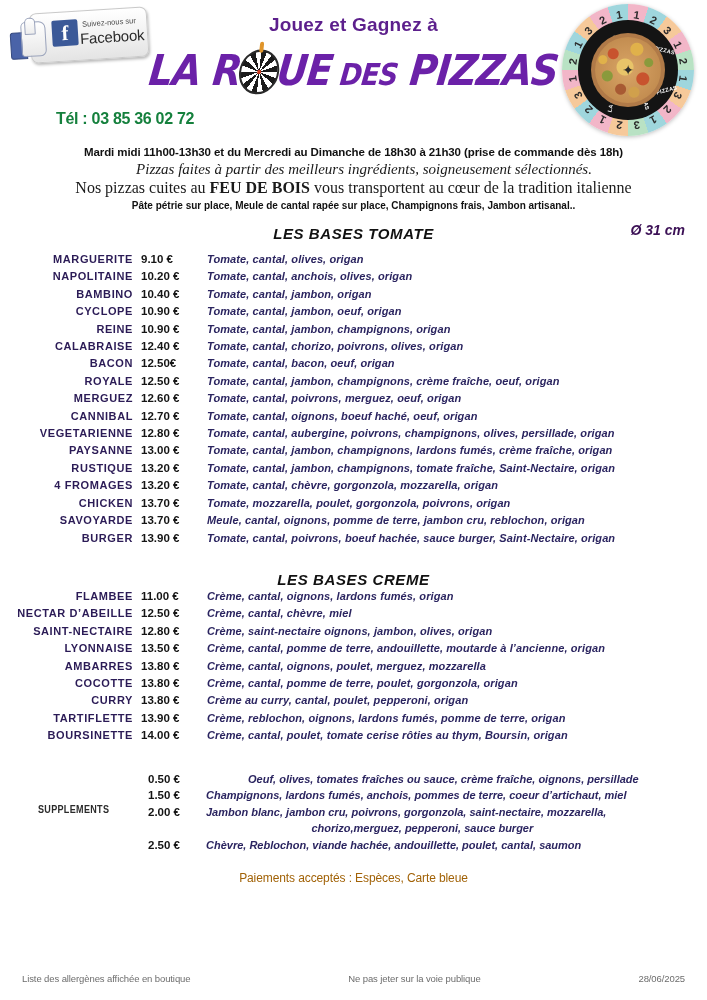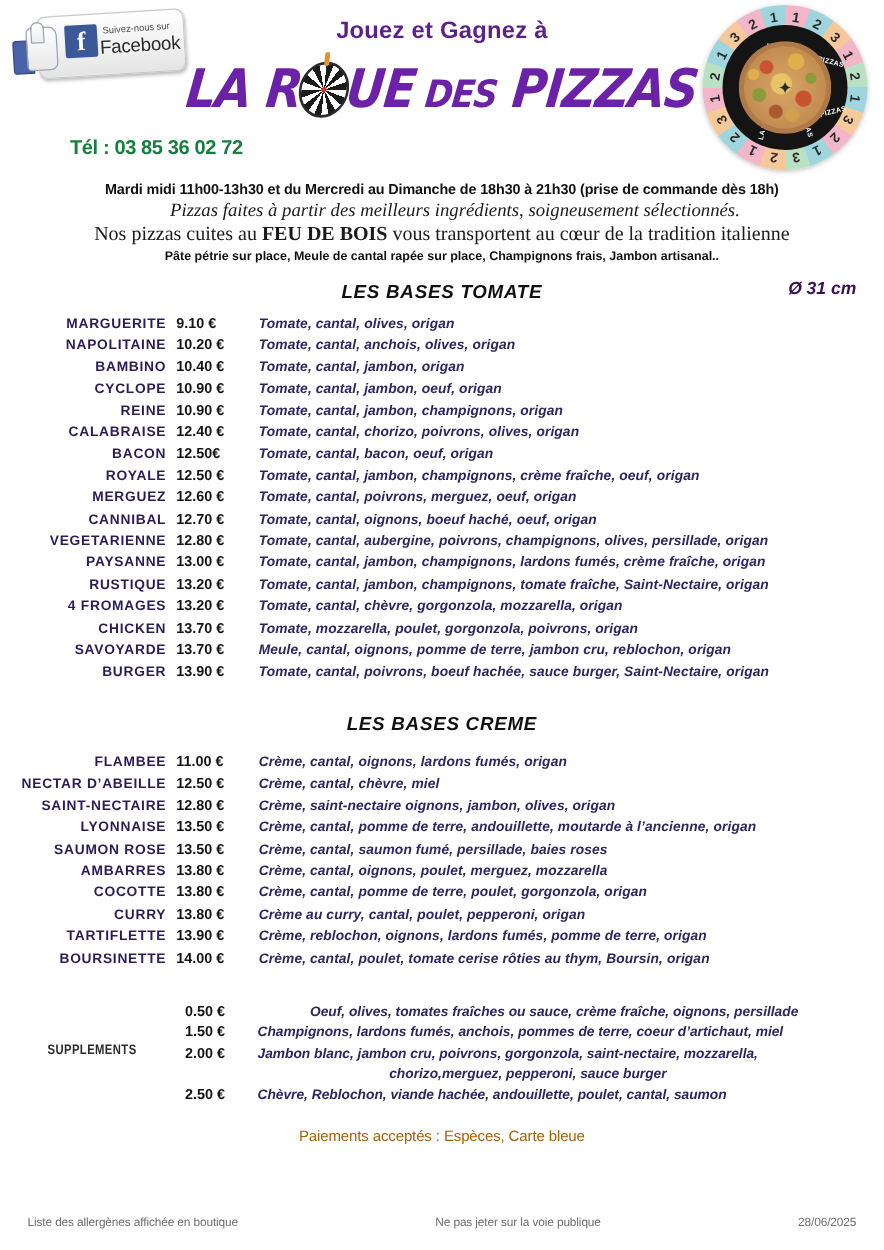--- a/index.html
+++ b/index.html
@@ -366,21 +366,21 @@
   .c-desc {
     font-size: 11px;
     font-weight: bold;
     font-style: italic;
     color: #2b2560;
     padding-left: 4px !important;
     line-height: 17.4px;
     letter-spacing: .1px;
   }
   .menu-tomate { margin-top: 9px; }
-  .menu-creme  { margin-top: 14px; }
+  .menu-creme  { margin-top: 0; }
 
   
   .supp-block {
     position: relative;
     margin-top: 26px;
     height: 84px;
   }
   .supp-label {
     position: absolute;
     left: 38px;
@@ -619,25 +619,20 @@
           <td class="c-name">SAINT-NECTAIRE</td>
           <td class="c-price">12.80 €</td>
           <td class="c-desc">Crème, saint-nectaire oignons, jambon, olives, origan</td>
         </tr>
         <tr>
           <td class="c-name">LYONNAISE</td>
           <td class="c-price">13.50 €</td>
           <td class="c-desc">Crème, cantal, pomme de terre, andouillette, moutarde à l’ancienne, origan</td>
         </tr>
         <tr>
-          <td class="c-name">SAUMON ROSE</td>
-          <td class="c-price">13.50 €</td>
-          <td class="c-desc">Crème, cantal, saumon fumé, persillade, baies roses</td>
-        </tr>
-        <tr>
           <td class="c-name">AMBARRES</td>
           <td class="c-price">13.80 €</td>
           <td class="c-desc">Crème, cantal, oignons, poulet, merguez, mozzarella</td>
         </tr>
         <tr>
           <td class="c-name">COCOTTE</td>
           <td class="c-price">13.80 €</td>
           <td class="c-desc">Crème, cantal, pomme de terre, poulet, gorgonzola, origan</td>
         </tr>
         <tr>

